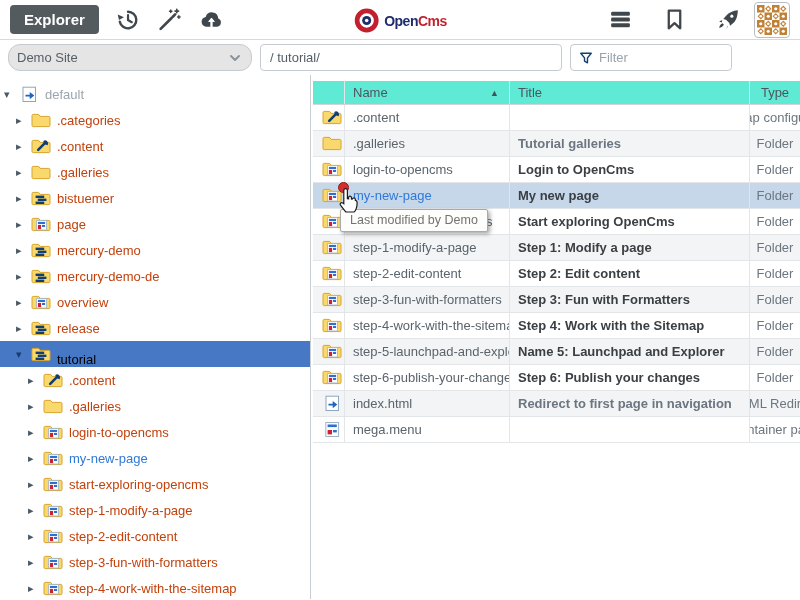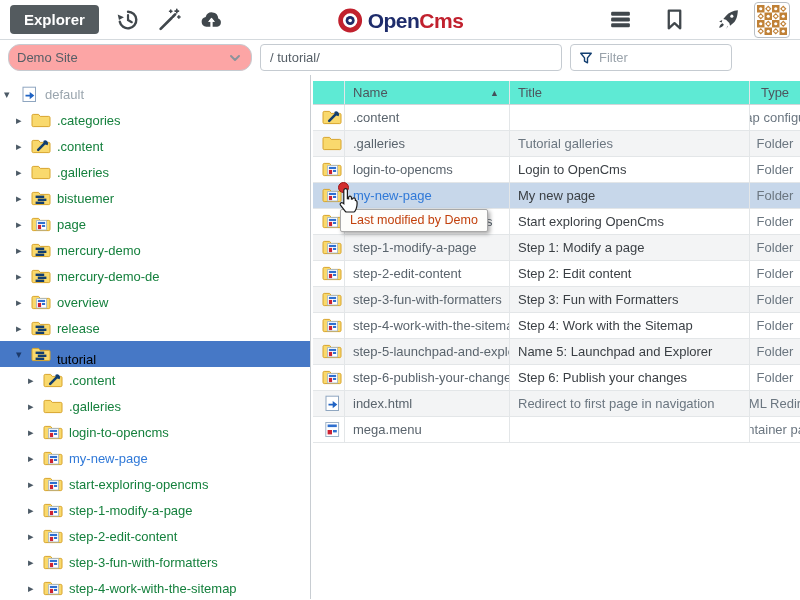--- a/index.html
+++ b/index.html
@@ -11,53 +11,53 @@
   .topbar { height:40px; border-bottom:1px solid #d5dade; display:flex; align-items:center;
     padding:0 10px; position:relative; background:#fff; }
   .explorer-btn { background:#545b5f; color:#fff; border:none; border-radius:4px;
     font-family:inherit; font-size:15px; font-weight:bold; padding:6px 14px; cursor:pointer; }
   .tbicon { width:27px; height:27px; margin-left:15px; display:inline-flex;
     align-items:center; justify-content:center; cursor:pointer; }
   .tbicon svg { width:25px; height:25px; }
   .logo { position:absolute; left:50%; top:0; height:41px; transform:translateX(-50%);
     display:flex; align-items:center; gap:4px; }
   .logo svg { width:27px; height:27px; }
-  .logo-text { font-size:21px; font-weight:bold; letter-spacing:-0.5px; }
+  .logo-text { font-size:14px; font-weight:bold; letter-spacing:-0.5px; }
   .logo-open { color:#1e2c6b; }
   .logo-cms { color:#c1212e; }
   .right-icons { margin-left:auto; display:flex; align-items:center; gap:12px; }
   .identicon { width:36px; height:36px; border:1px solid #b9bec3; border-radius:4px;
     padding:2px; cursor:pointer; background:#fff; }
   .identicon svg { width:30px; height:30px; display:block; }
 
   
   .controls { height:35px; display:flex; align-items:center; padding:0 8px; gap:8px; }
   .site-select { width:244px; height:27px; border:1px solid #c5cbd1; border-radius:12px;
     display:flex; align-items:center; justify-content:space-between; padding:0 8px;
-    color:#555e66; cursor:pointer; background:#fca5a5; }
+    color:#555e66; cursor:pointer; background:#e5e5e5; }
   .site-select svg { width:16px; height:16px; }
   .txt-input { height:27px; border:1px solid #c5cbd1; border-radius:4px; padding:0 9px;
     font-family:inherit; font-size:13px; color:#555e66; background:#fff; outline:none; }
   .path-input { width:302px; }
   .filter-box { width:162px; height:27px; border:1px solid #c5cbd1; border-radius:4px;
     display:flex; align-items:center; padding:0 8px; gap:6px; background:#fff; }
   .filter-box input { border:none; outline:none; width:100%; font-family:inherit;
     font-size:13px; color:#555e66; background:transparent; }
   .filter-box input::placeholder { color:#9aa3ab; }
   .filter-box svg { width:14px; height:14px; flex:none; }
 
   
   .main { display:flex; height:524px; }
   .sidebar { width:311px; flex:none; border-right:1px solid #c8cdd2; padding-top:6px;
     overflow:hidden; }
   .titem { height:26px; display:flex; align-items:center; cursor:pointer; white-space:nowrap; }
   .titem .expander { width:13px; flex:none; font-size:11px; color:#4c5a66; text-align:left; }
   .titem.sel { background:#4678c6; }
   .titem.sel .expander { color:#1c3a6b; }
-  .tlabel { margin-left:6px; color:#15803d; }
+  .tlabel { margin-left:6px; color:#c2410c; }
   .titem.sel .tlabel { color:#000000;margin-top:11px; }
   .tlabel.muted { color:#9aa5ae; }
   .tlabel.link { color:#3079d8; }
   .icn { width:20px; height:17px; flex:none; display:inline-flex; margin-left:2px; }
   .icn svg { width:20px; height:17px; }
 
   
   .content { flex:1; padding:6px 0 0 2px; overflow:hidden; }
   .table { width:100%; }
   .thead, .trow { display:flex; }
@@ -66,32 +66,32 @@
   .c { padding:0 8px; overflow:hidden; white-space:nowrap; border-right:1px solid #e3e6e8; }
   .ci { width:32px; flex:none; padding:0 0 0 7px; display:flex; align-items:center; }
   .cn { width:165px; flex:none; display:flex; align-items:center; }
   .ct { width:240px; flex:none; display:flex; align-items:center; }
   .cy { flex:1; border-right:none; display:flex; align-items:center;justify-content:center; }
   .trow { height:26px; background:#fff; border-bottom:1px solid #e3e6e8; cursor:pointer; }
   .trow.alt { background:#f3f4f5; }
   .trow.sel { background:#c7d7ea; }
   .trow .cn { color:#5a646d; }
   .trow .cn.link { color:#3079d8; }
-  .trow .ct { color:#6b7680; }
-  .trow .ct.b { color:#3a3f44; font-weight:normal; }
+  .trow .ct { color:#6b7680;font-weight:bold; }
+  .trow .ct.b { color:#3a3f44; font-weight:bold; }
   .trow .cy { color:#6b7680; }
   .sort { font-size:9px; color:#44505a; margin-left:auto; padding-right:2px; }
 
   
   .red-dot { position:absolute; left:338px; top:182px; width:11px; height:11px;
     border-radius:50%; background:#d32f2f; border:1px solid #9e1616; z-index:30; }
   .hand-cursor { position:absolute; left:336px; top:187px; width:26px; height:28px; z-index:40; }
   .tooltip { position:absolute; left:340px; top:209px; height:23px; z-index:20;
     background:#fdfdfb; border:1px solid #a9a9a9; border-radius:2px; padding:3px 9px;
-    font-size:12.5px; color:#c2410c; white-space:nowrap;
+    font-size:12.5px; color:#737373; white-space:nowrap;
     box-shadow:2px 2px 4px rgba(0,0,0,0.35); }
 </style>
 </head>
 <body>
 
 <div class="app">
 
   <header class="topbar">
     <button class="explorer-btn">Explorer</button>
     <span class="tbicon">

